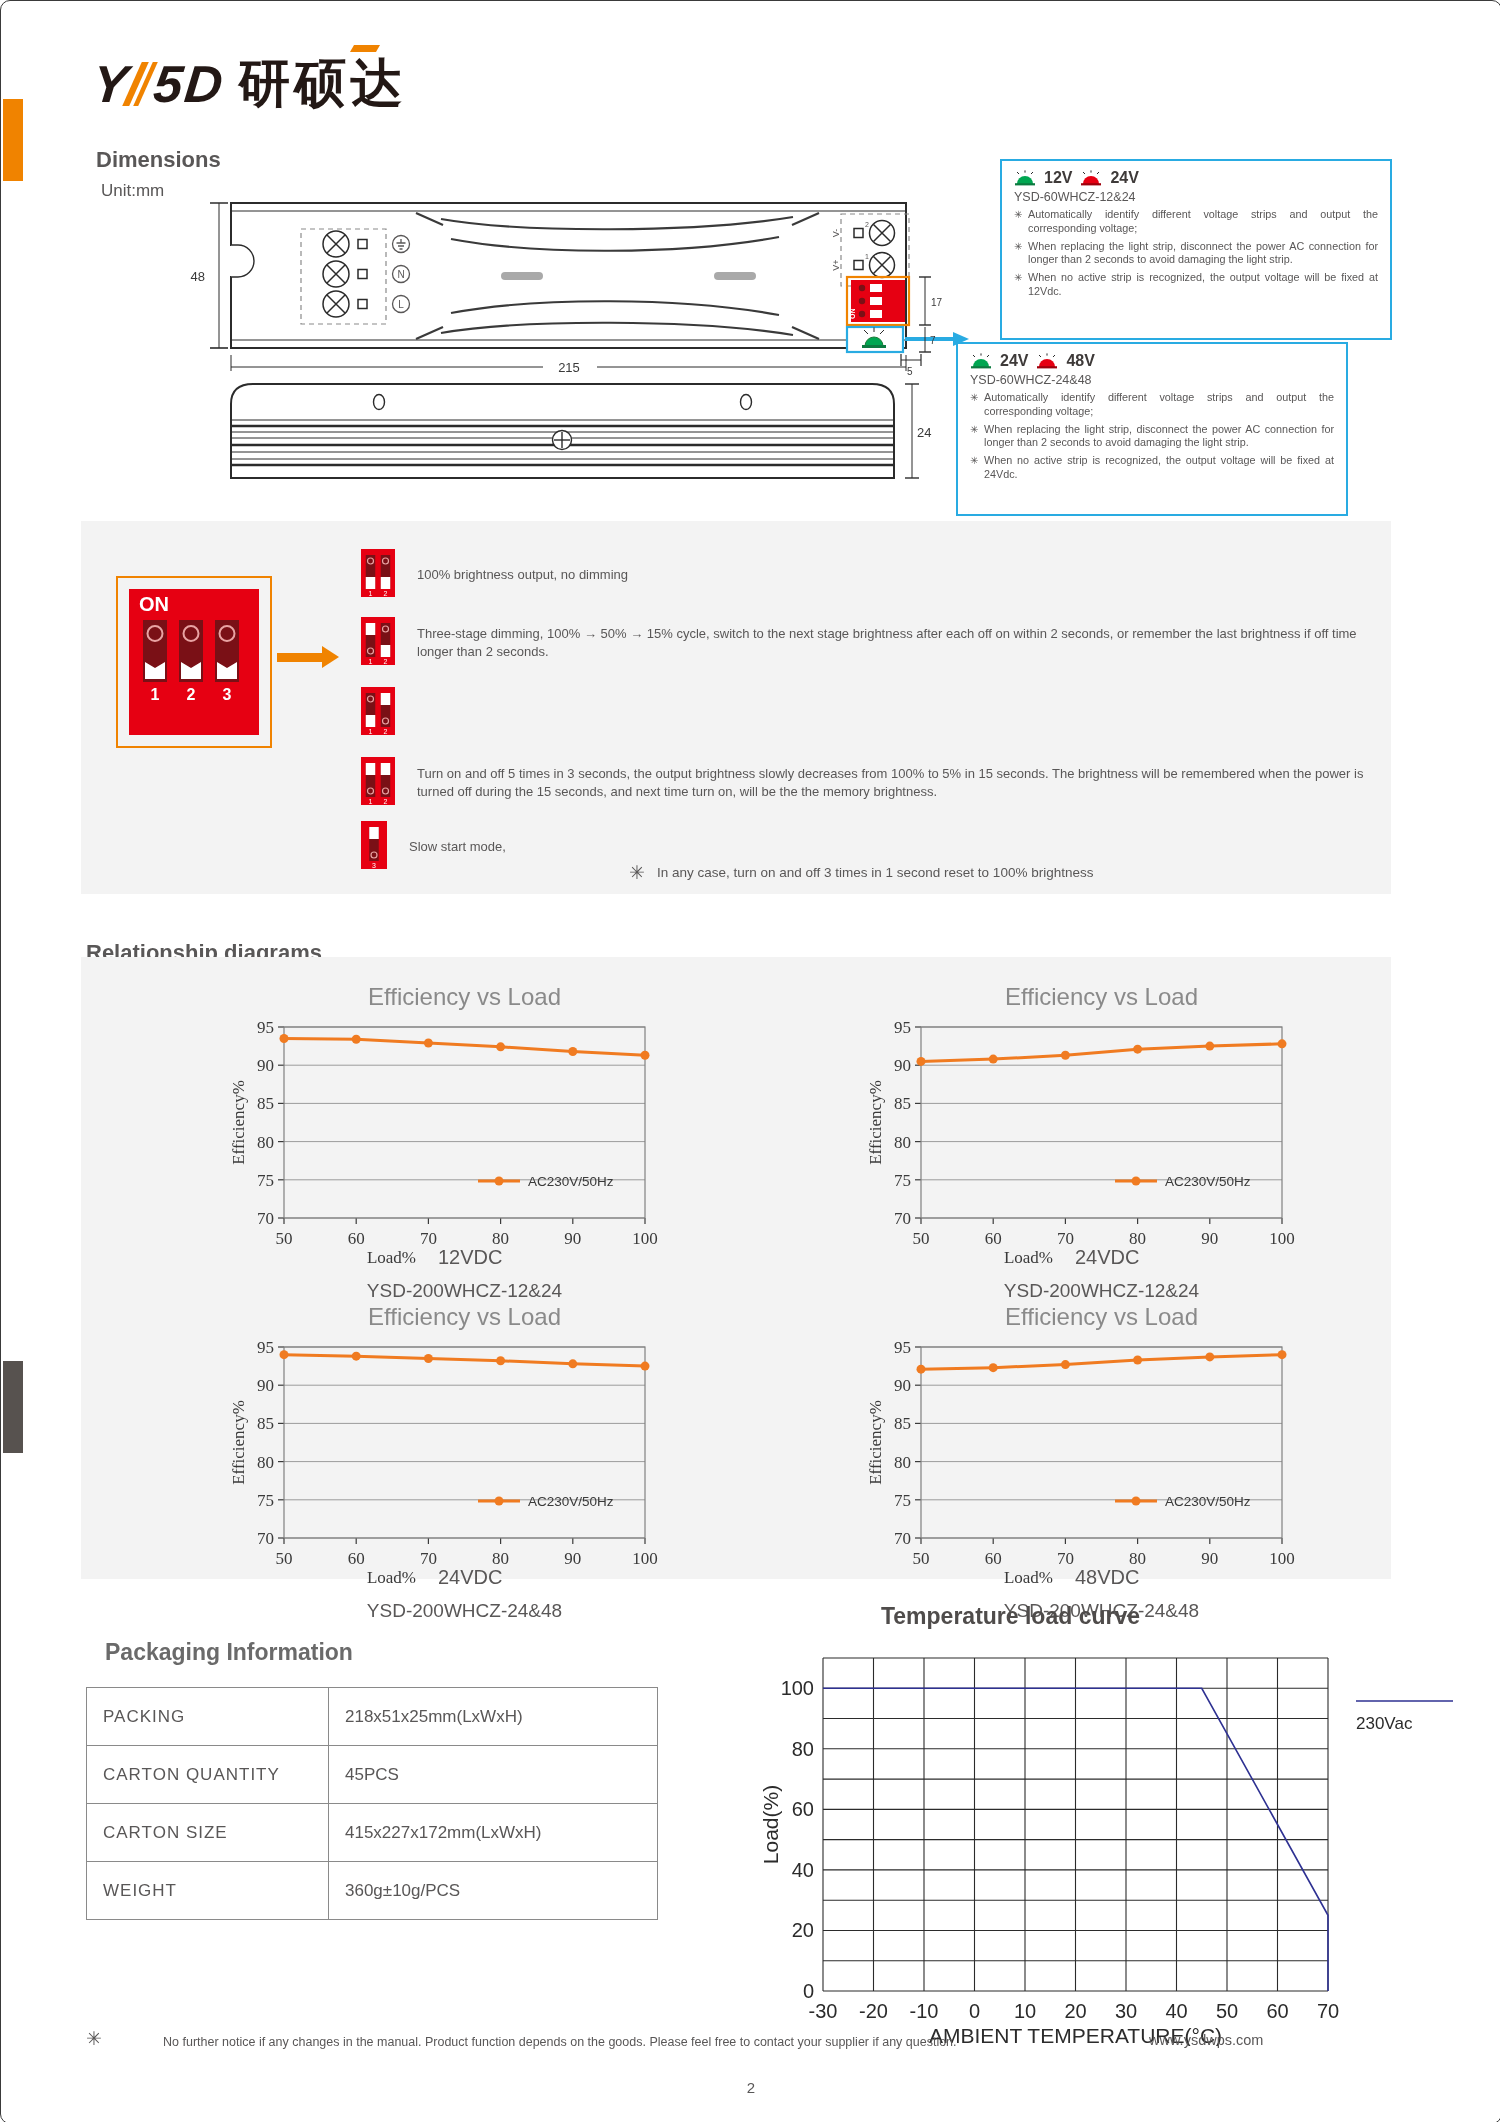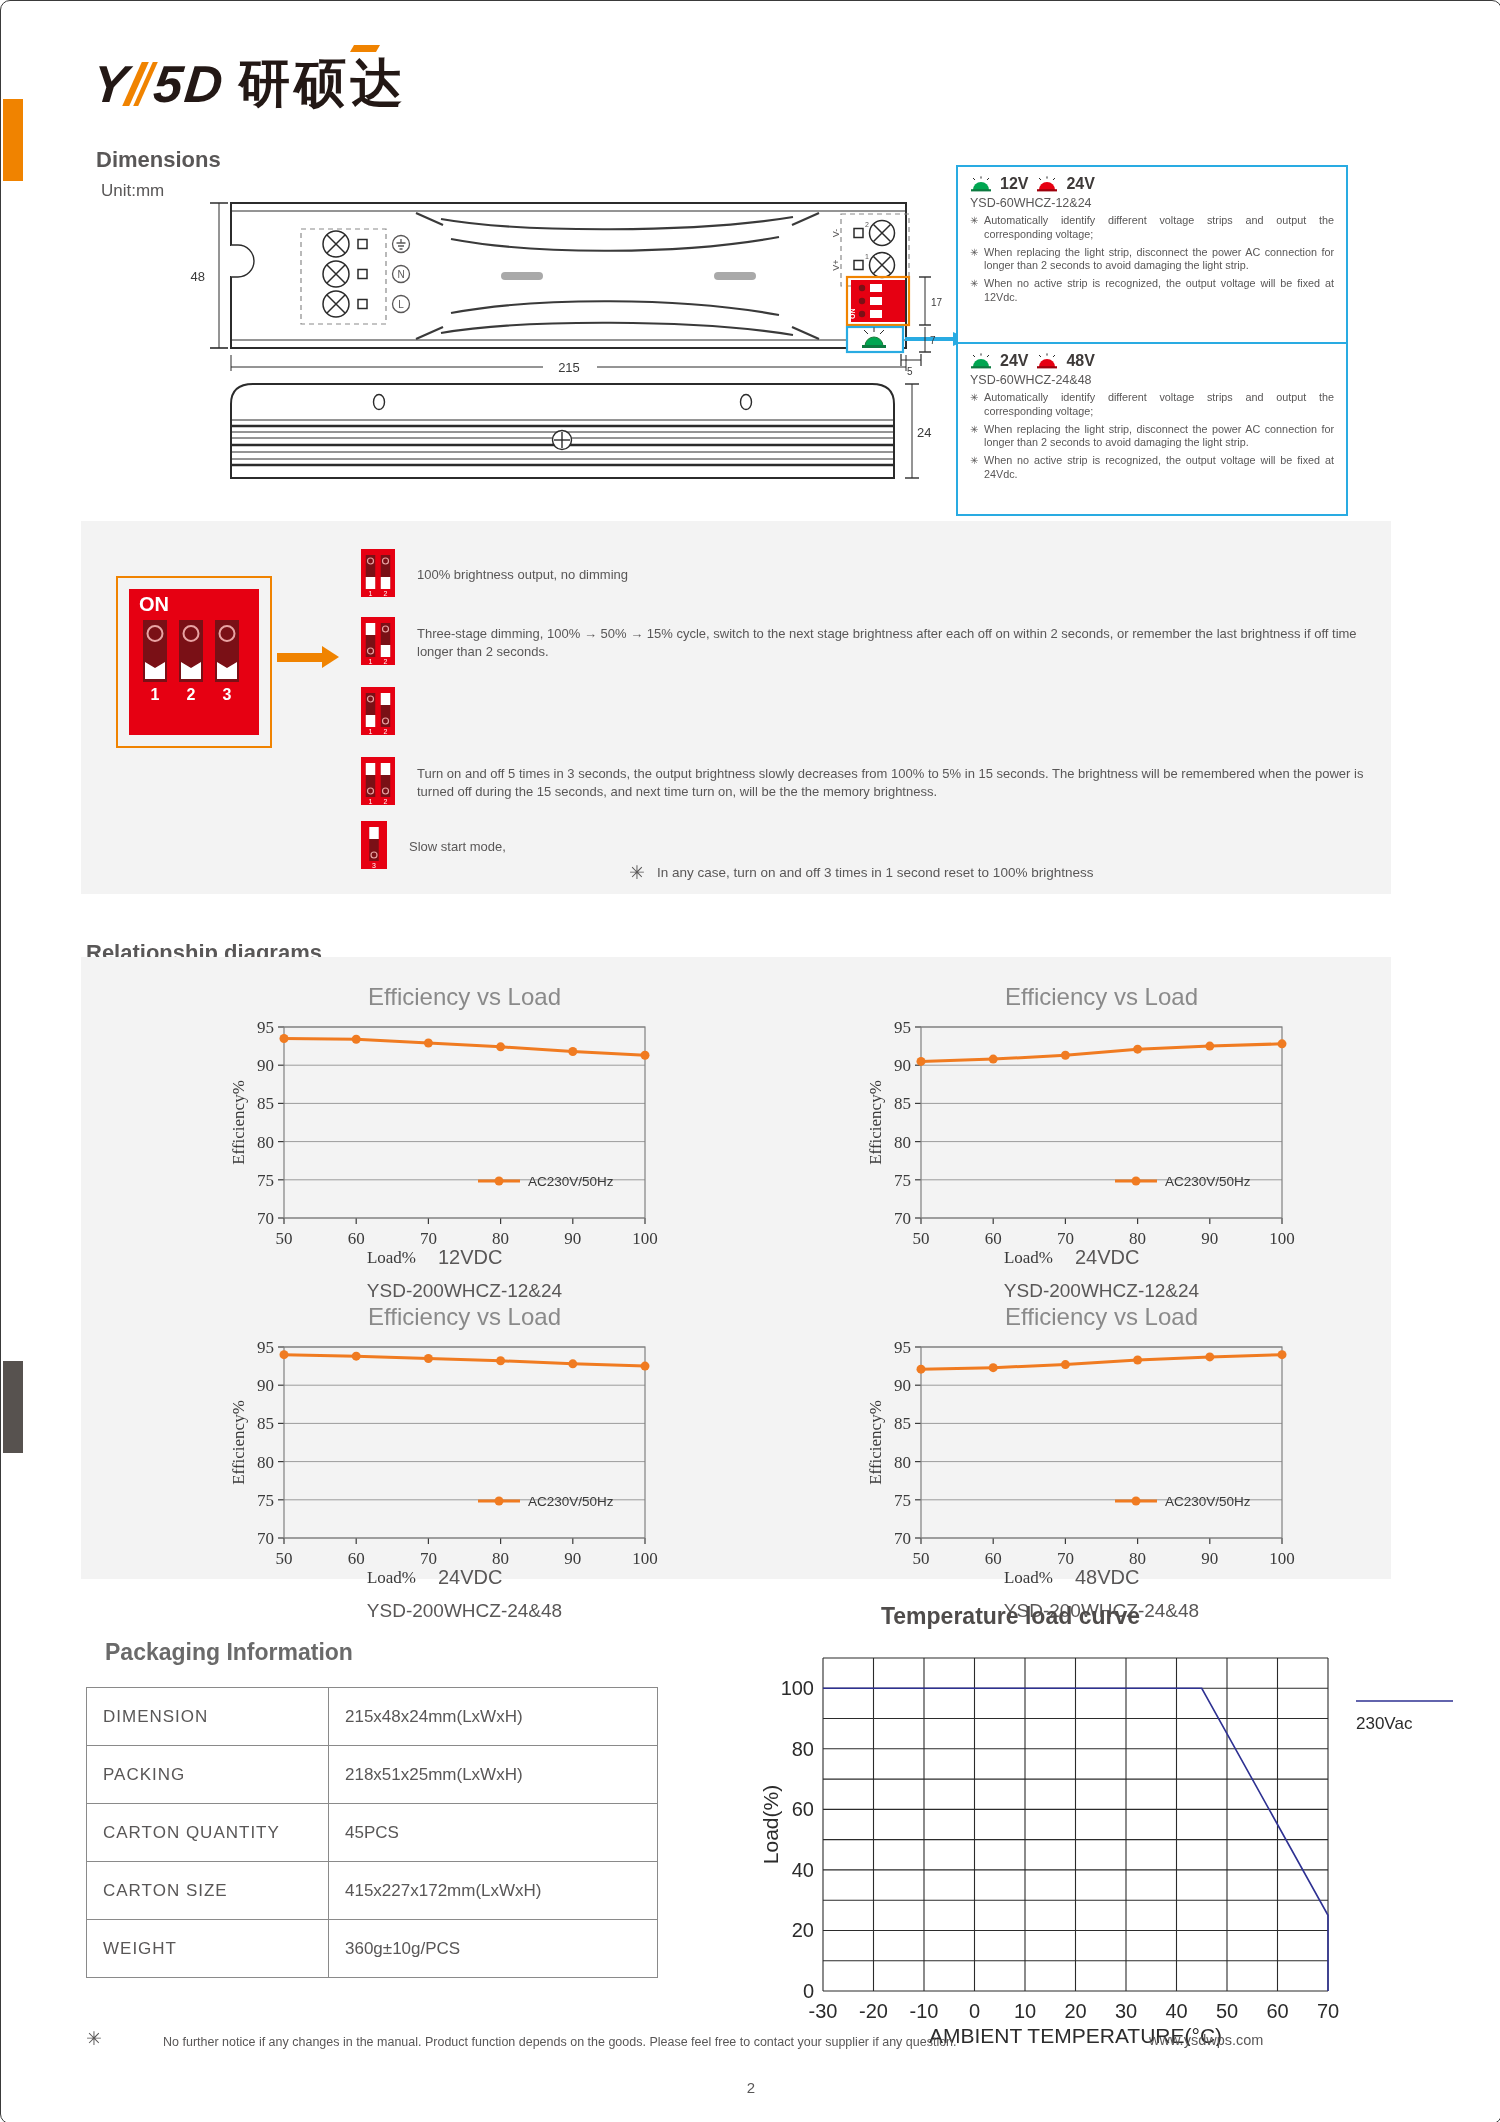--- a/index.html
+++ b/index.html
@@ -236,21 +236,21 @@
       <line x1="411" y1="291" x2="411" y2="307" stroke="#2b2b2b" stroke-width="1.4"></line>
       <line x1="403" y1="299" x2="419" y2="299" stroke="#2b2b2b" stroke-width="1.4"></line>
     </g>
 
     <line x1="761" y1="243" x2="761" y2="337" stroke="#2b2b2b" stroke-width="1"></line>
     <line x1="754" y1="243" x2="768" y2="243" stroke="#2b2b2b" stroke-width="1.4"></line>
     <line x1="754" y1="337" x2="768" y2="337" stroke="#2b2b2b" stroke-width="1.4"></line>
     <text x="766" y="296" font-size="13" fill="#3a3a3a">24</text>
   </svg>
 
-  <div class="vbox" style="top:164px;height:181px;">
+  <div class="vbox" style="top:158px;height:181px;margin-left:44px;">
     <div class="vbox-head">
       <svg width="22" height="16" viewBox="0 0 22 16">
           <path d="M3,14 a8,8 0 0 1 16,0 z" fill="#00a651"></path>
           <rect x="1" y="13.2" width="20" height="2.2" fill="#0c7a40"></rect>
           <line x1="5" y1="4" x2="3" y2="2" stroke="#2b2b2b"></line>
           <line x1="11" y1="2.6" x2="11" y2="0.4" stroke="#2b2b2b"></line>
           <line x1="17" y1="4" x2="19" y2="2" stroke="#2b2b2b"></line>
         </svg>
       <span>12V</span>
       <svg width="22" height="16" viewBox="0 0 22 16">
@@ -600,24 +600,20 @@
         <text class="ctitle" x="378.5" y="42" text-anchor="middle">Efficiency vs Load</text>
         <text class="ylab" x="158" y="159.5" text-anchor="middle" transform="rotate(-90 158 159.5)">Efficiency%</text>
         <text class="xlab" x="330" y="300" text-anchor="end">Load%</text>
         <text class="volt" x="352" y="301">48VDC</text>
         <text class="model" x="378.5" y="334" text-anchor="middle">YSD-200WHCZ-24&amp;48</text>
       </svg></div>
 
   <div class="abs pack-title">Packaging Information</div>
   <table id="pack-table">
     <tbody>
-        <tr>
-          <td class="lab">DIMENSION</td>
-          <td>215x48x24mm(LxWxH)</td>
-        </tr>
     <tr>
           <td class="lab">PACKING</td>
           <td>218x51x25mm(LxWxH)</td>
         </tr>
     <tr>
           <td class="lab">CARTON QUANTITY</td>
           <td>45PCS</td>
         </tr>
     <tr>
           <td class="lab">CARTON SIZE</td>

